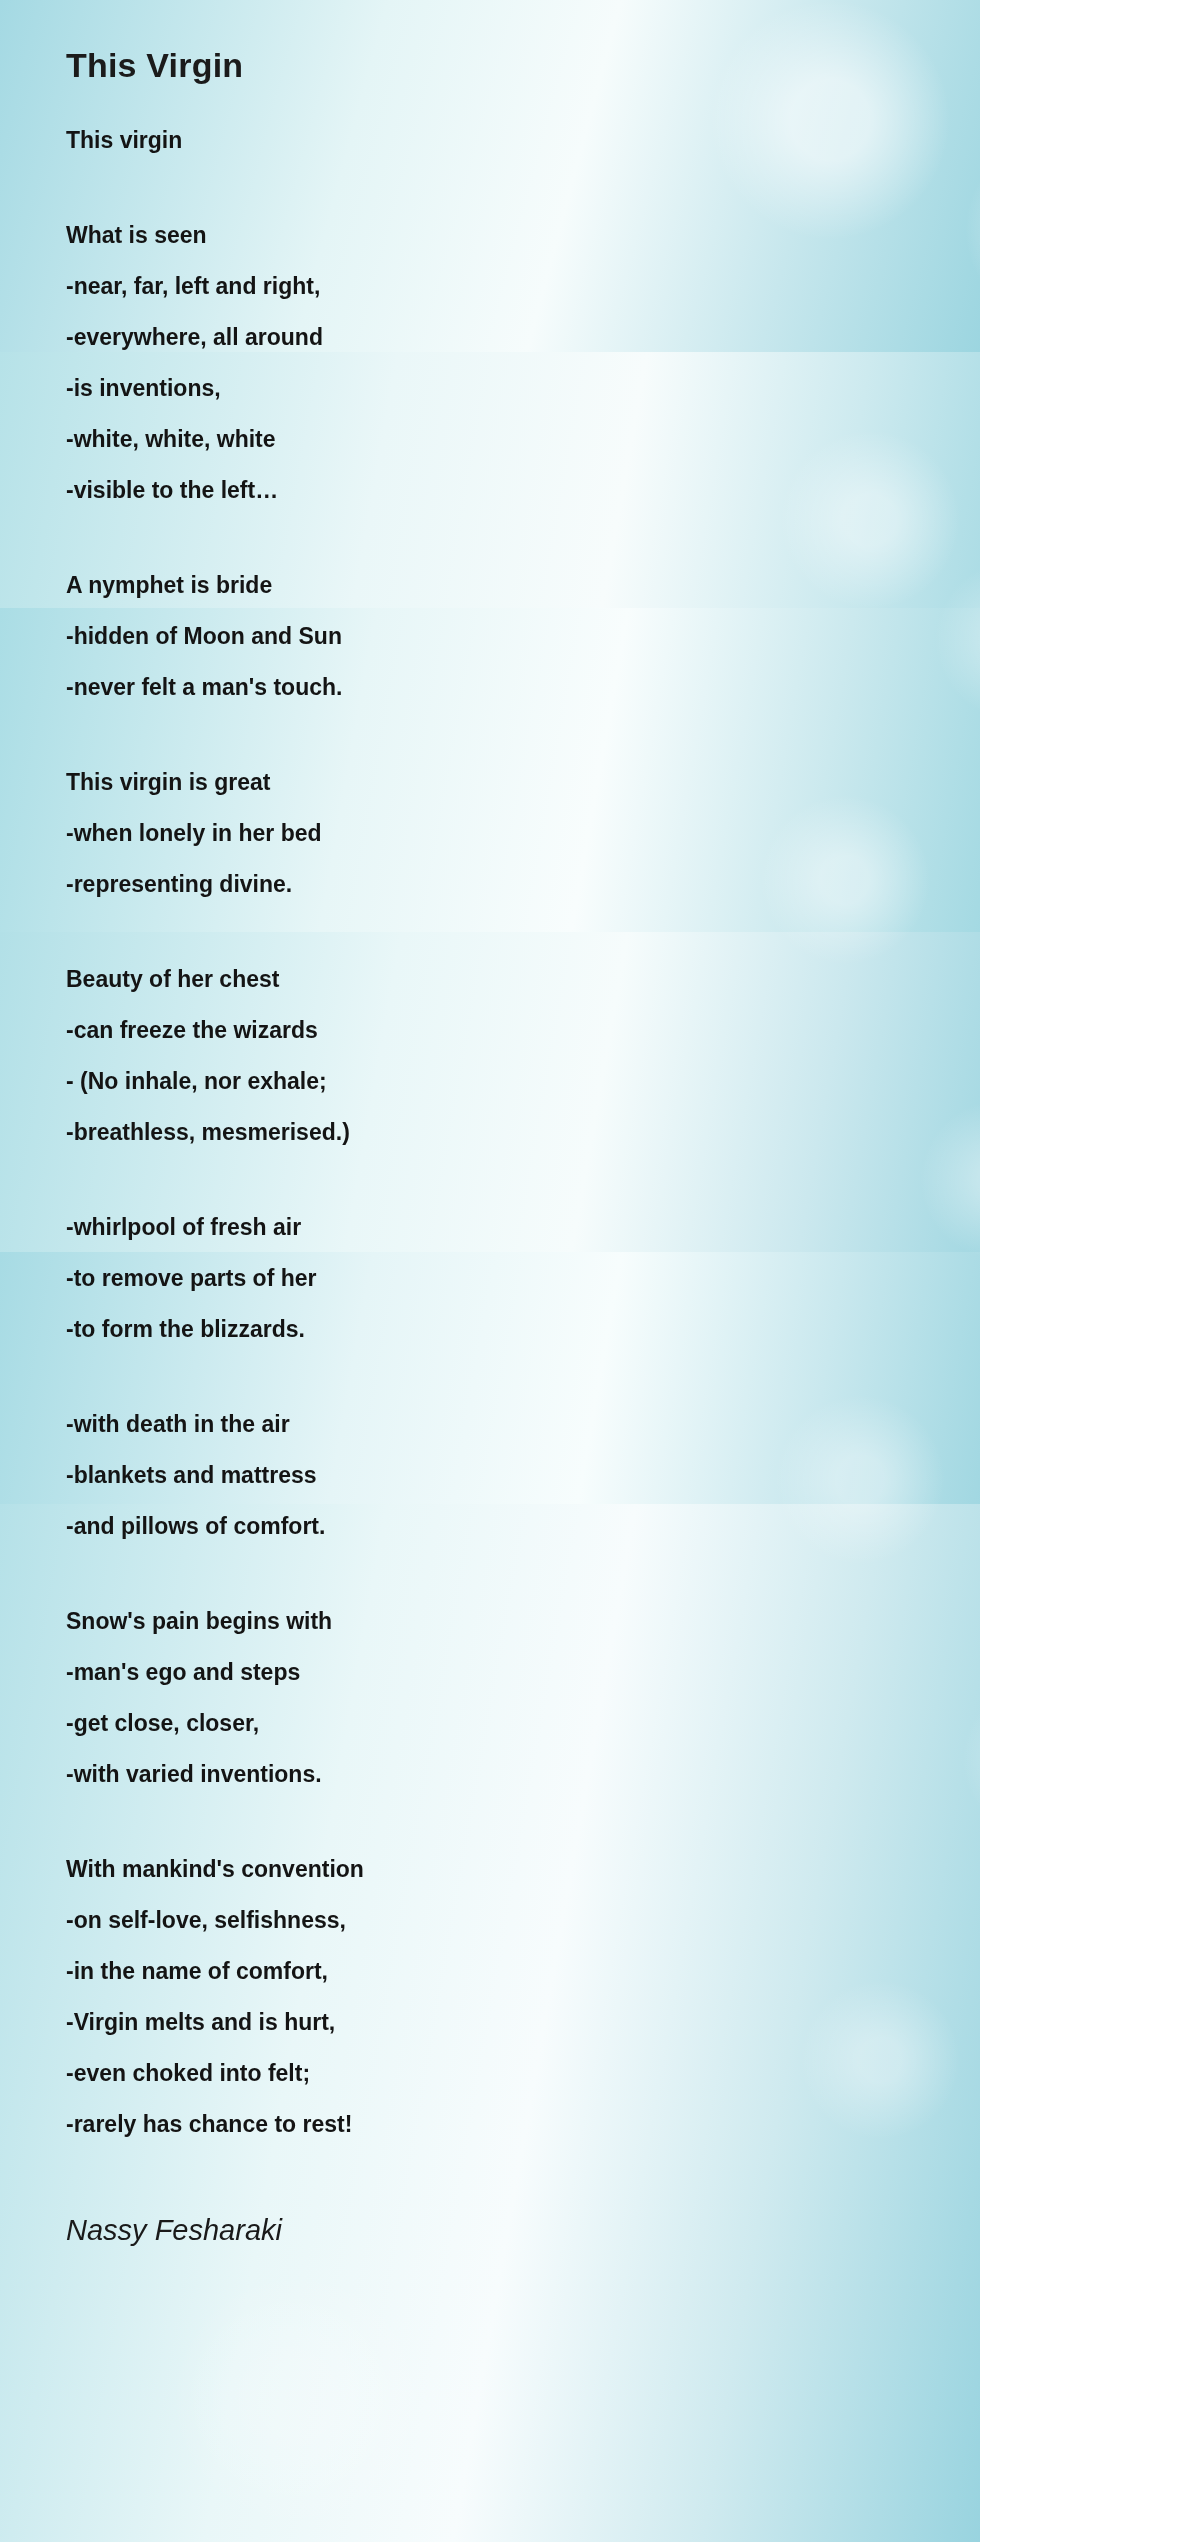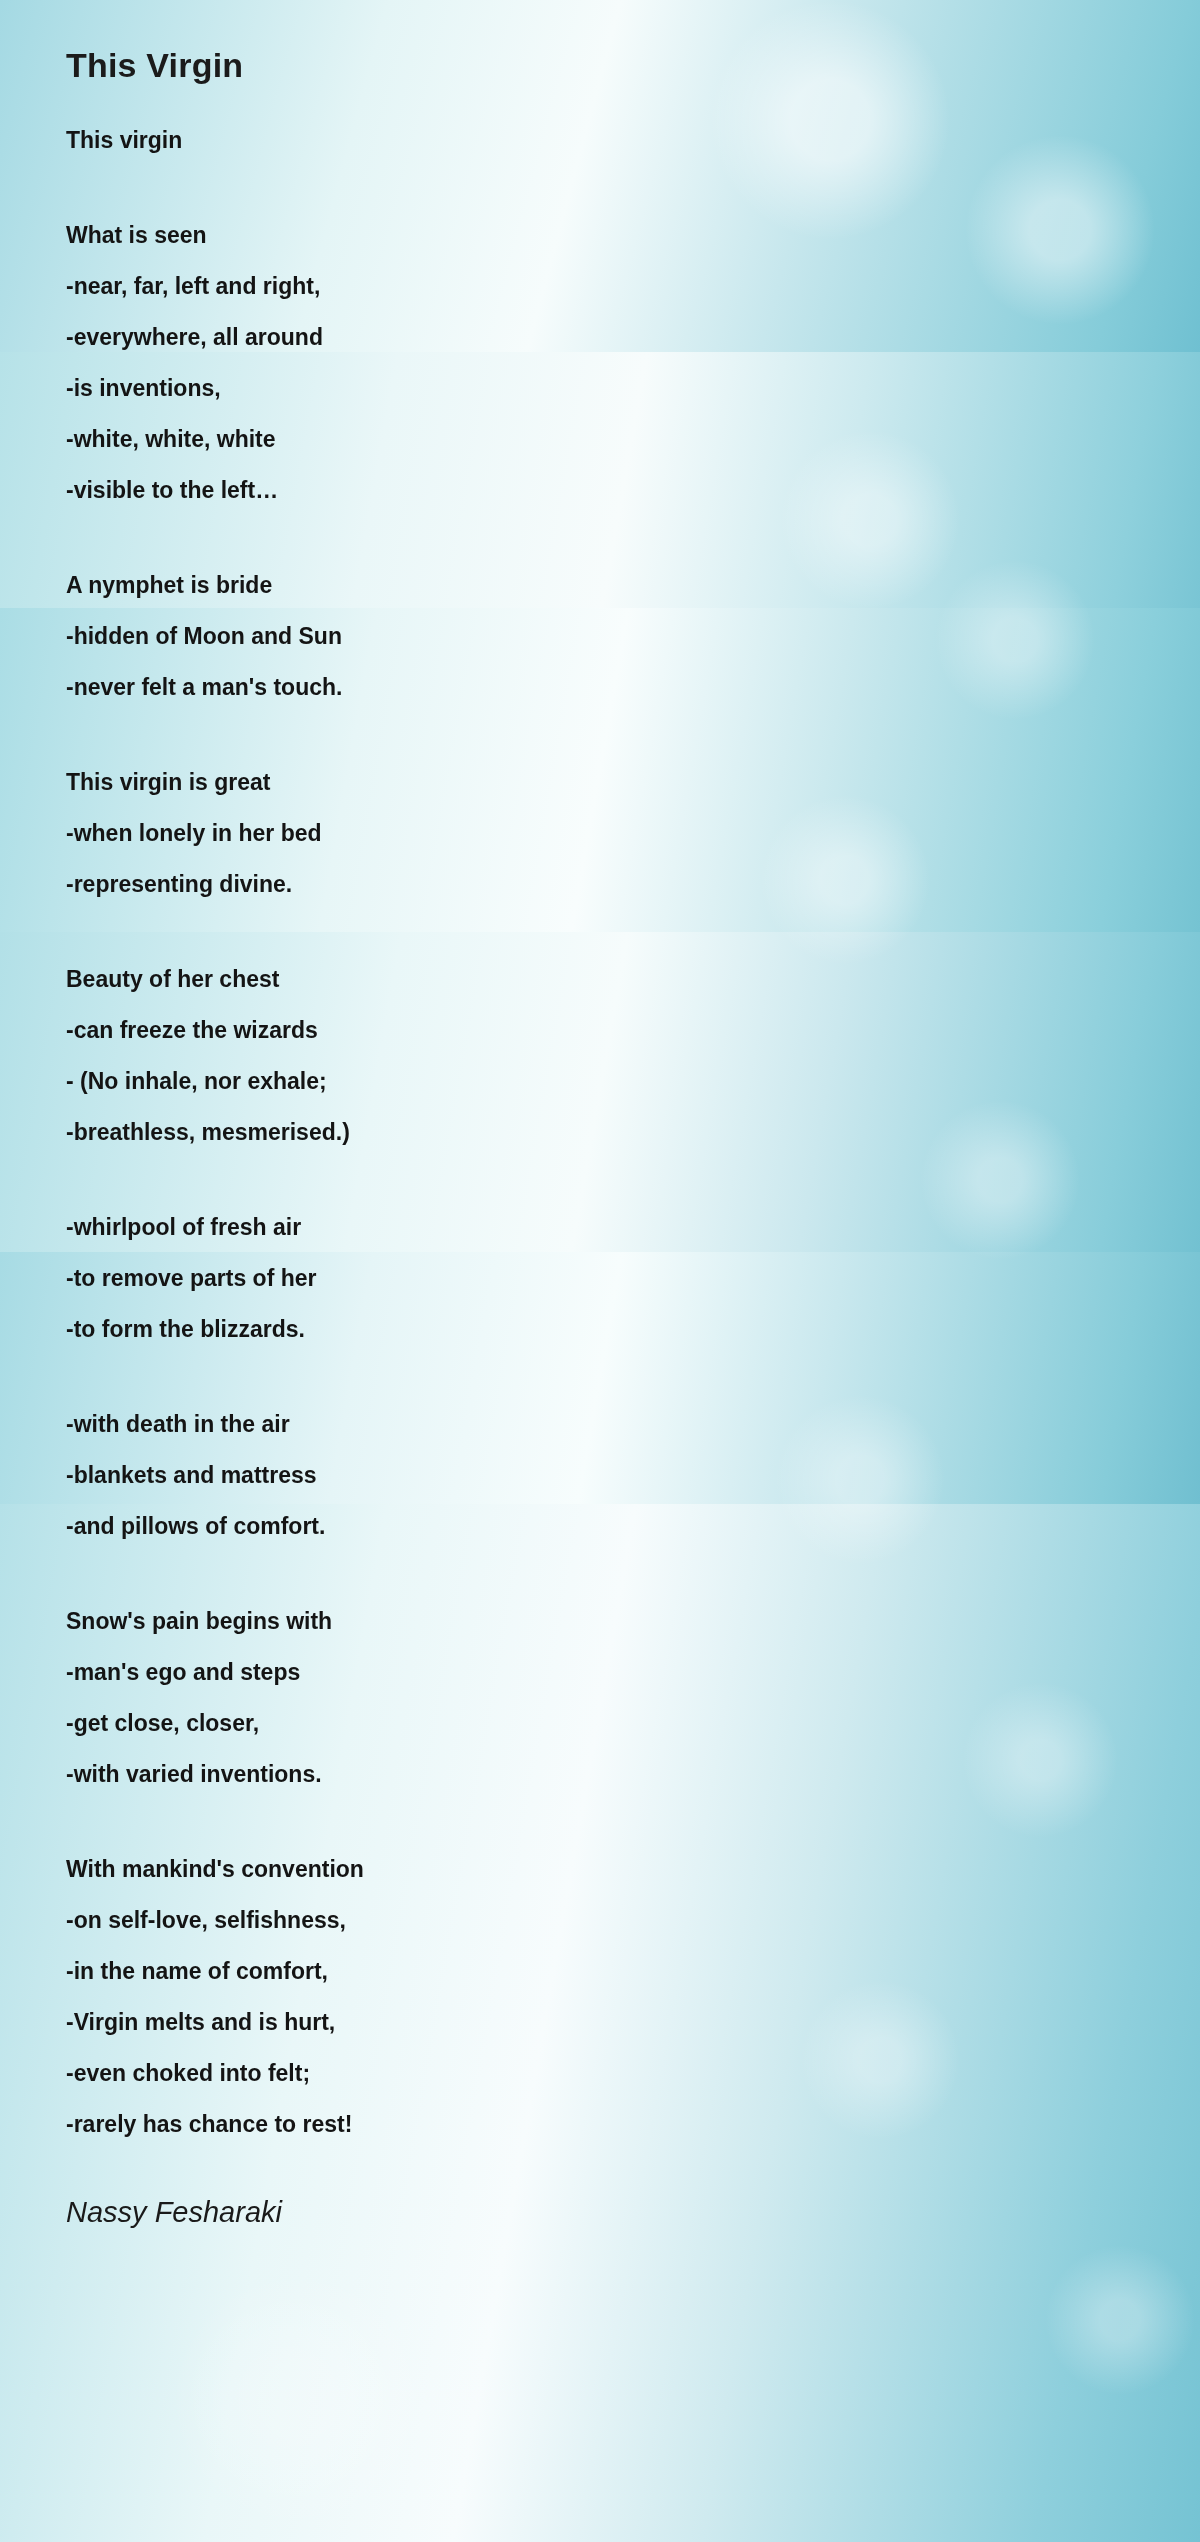--- a/index.html
+++ b/index.html
@@ -5,21 +5,21 @@
   html, body {
     margin: 0;
     padding: 0;
     background: #ffffff;
   }
   body {
     font-family: "Liberation Sans", sans-serif;
   }
   .poem-page {
     position: relative;
-    width: 1200px;
+    width: 980px;
     height: 2542px;
     overflow: hidden;
     background: #ec4899;
   }
   
   .bg-layer {
     position: absolute;
     inset: 0;
     background:
       radial-gradient(circle at 78% 6%, rgba(255,255,255,0.75) 0 6%, rgba(255,255,255,0) 22%),
@@ -81,21 +81,21 @@
     font-size: 23px;
     font-weight: bold;
     color: #141414;
     line-height: 51px;
     white-space: pre;
   }
   .author {
     font-size: 29px;
     font-style: italic;
     color: #1a1a1a;
-    margin-top: 46px;
+    margin-top: 64px;
   }
 </style>
 </head>
 <body>
 
 <div class="poem-page">
   <div class="bg-layer"></div>
   <div class="band b1"></div>
   <div class="band b2"></div>
   <div class="band b3"></div>

